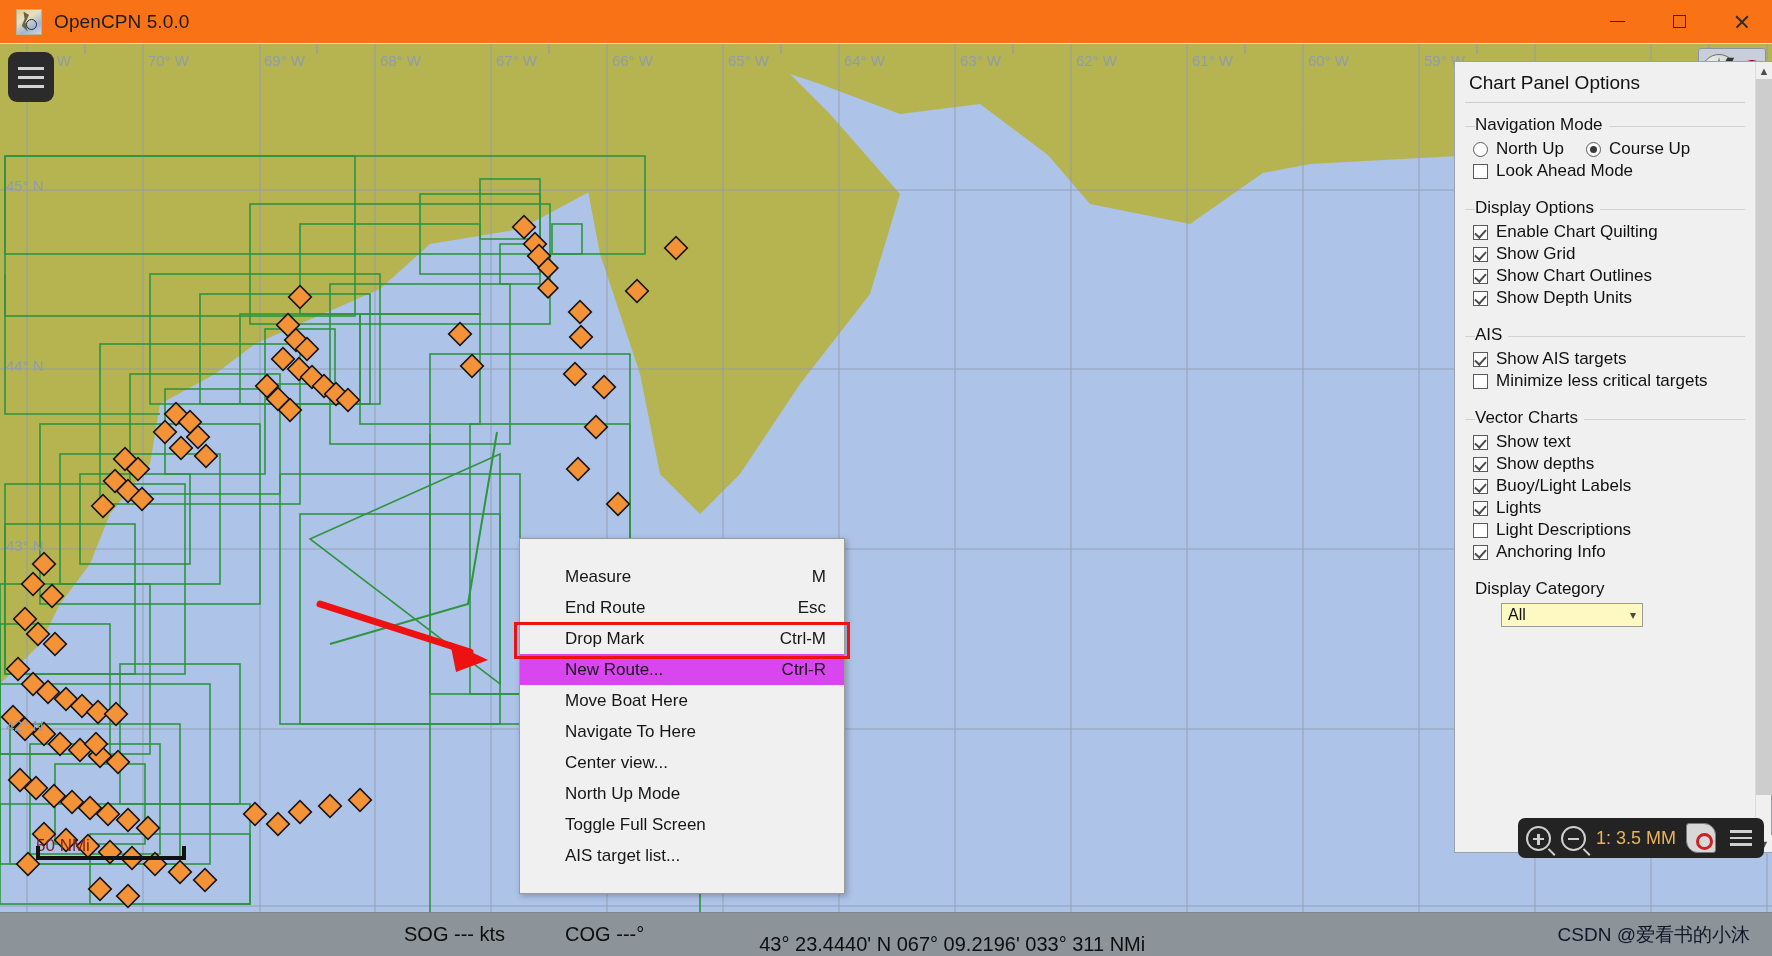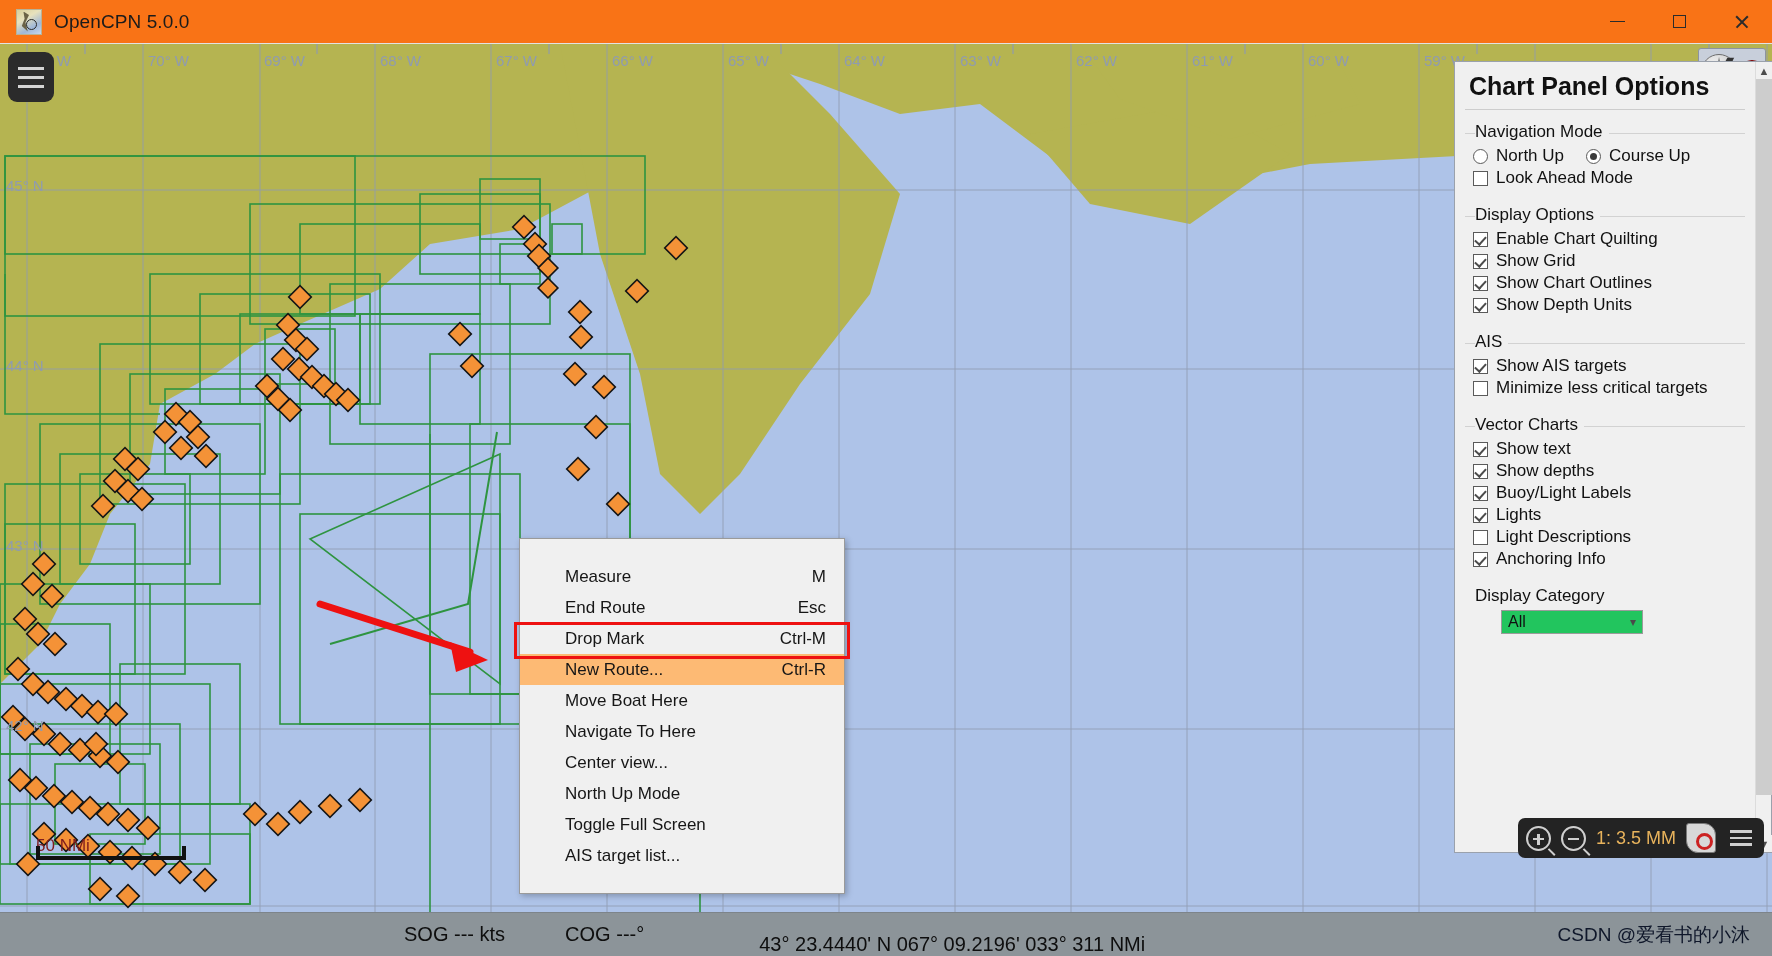--- a/index.html
+++ b/index.html
@@ -145,41 +145,41 @@
     z-index: 30;
   }
   .ctx-item {
     height: 31px; display: flex; align-items: center;
     padding: 0 18px 0 45px;
     font-size: 17px; color: #161616;
     position: relative;
   }
   .ctx-item .label { flex: 1 1 auto; white-space: nowrap; }
   .ctx-item .accel { color: #161616; font-size: 17px; white-space: nowrap; }
-  .ctx-item.selected { background: #fdba74; }
+  .ctx-item.selected { background: #d946ef; }
   .ctx-outline {
     position: absolute; left: 514px; top: 578px;
     width: 336px; height: 37px;
     border: 3px solid #ee1111; z-index: 31; pointer-events: none;
   }
 
   
   .optpanel {
     position: absolute; right: 0; top: 61px;
     width: 318px; height: 792px;
     background: #f0f0f0;
     border: 1px solid #9aa1ac;
     display: flex;
     z-index: 20;
   }
   .optpanel-inner {
     flex: 1 1 auto; padding: 8px 10px 0 10px; overflow: hidden;
   }
   .panel-title {
-    font-size: 25px; color: #111; padding: 2px 2px 8px 4px; font-weight: bold;
+    font-size: 19px; color: #111; padding: 2px 2px 8px 4px;
   }
   .panel-divider { height: 1px; background: #cdcdcd; margin: 0 0 12px 0; }
   .group-wrap { margin: 0 0 16px 0; position: relative; }
   .group-legend {
     font-size: 17px; color: #111; padding: 0 6px 0 0;
     background: #f0f0f0; position: relative; z-index: 2; display: inline-block;
   }
   .group-rule {
     position: absolute; left: 0; right: 0; top: 11px; height: 1px; background: #d2d2d2; z-index: 1;
   }
@@ -204,21 +204,21 @@
   .radio {
     width: 15px; height: 15px; border: 1.4px solid #5a5a5a; border-radius: 50%;
     background: #fff; position: relative; flex: 0 0 auto;
   }
   .radio.checked::after {
     content: ""; position: absolute; left: 3px; top: 3px;
     width: 7px; height: 7px; background: #3b3b3b; border-radius: 50%;
   }
   .combo {
     margin: 4px 0 6px 36px; width: 142px; height: 24px;
-    background: #22c55e; border: 1px solid #9b9b9b;
+    background: #fef9c3; border: 1px solid #9b9b9b;
     display: flex; align-items: center; padding: 0 6px;
     font-size: 16px; color: #111;
   }
   .combo .cval { flex: 1 1 auto; }
   .combo .carrow { color: #4a4a4a; font-size: 12px; }
 
   .panel-scroll {
     width: 16px; background: #f0f0f0; border-left: 1px solid #dcdcdc;
     position: relative; flex: 0 0 auto;
   }

